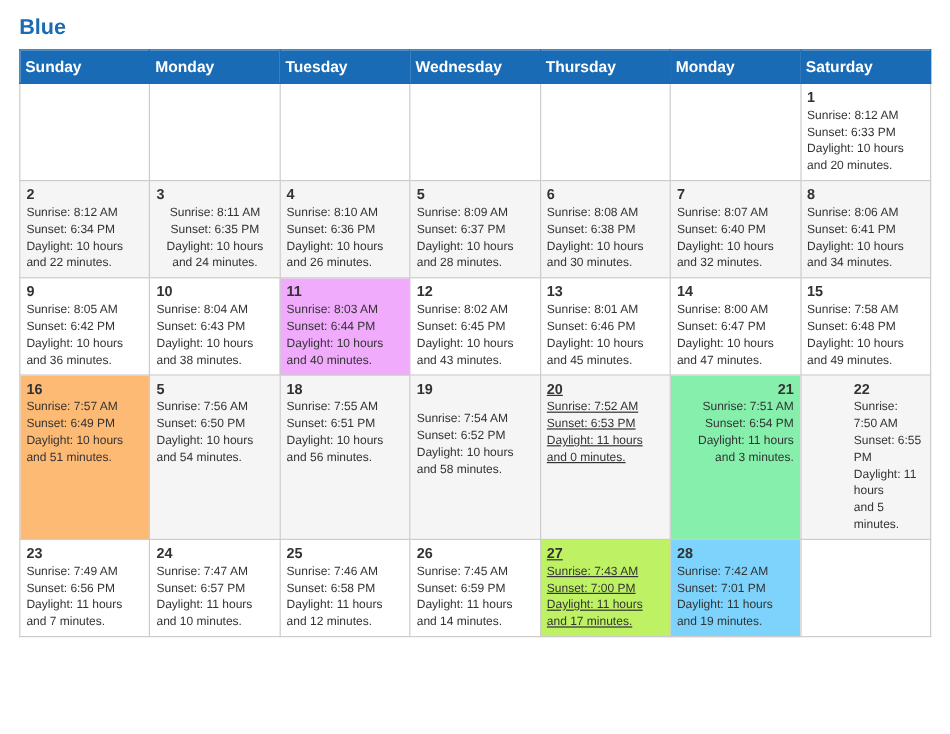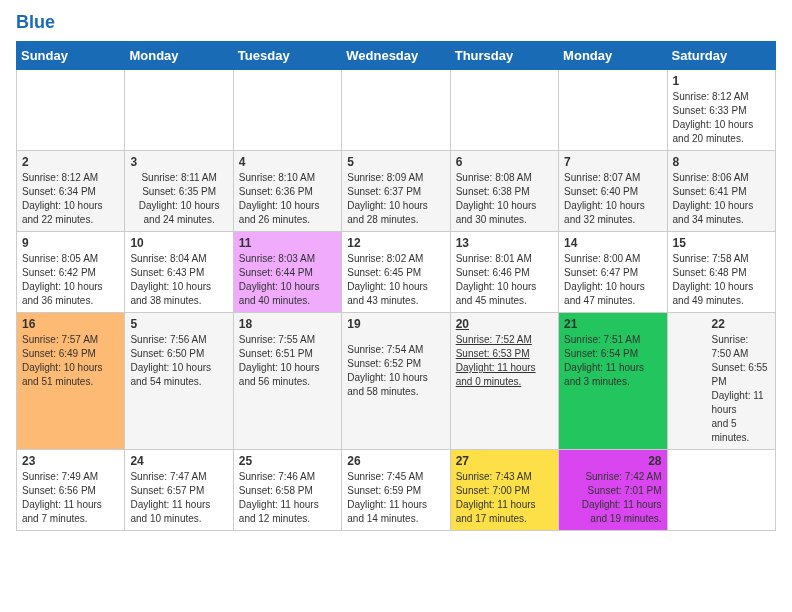--- a/index.html
+++ b/index.html
@@ -257,21 +257,21 @@
 Daylight: 10 hours
 and 58 minutes.</div>
         </td>
         <td style="background: rgb(245, 245, 245); text-decoration: underline;">
           <span class="day-num">20</span>
           <div class="cell-info" style="white-space: pre-line;">Sunrise: 7:52 AM
 Sunset: 6:53 PM
 Daylight: 11 hours
 and 0 minutes.</div>
         </td>
-        <td style="background: #22c55e;">
+        <td style="background: #86efac; text-align: right;">
           <span class="day-num">21</span>
           <div class="cell-info" style="white-space: pre-line;">Sunrise: 7:51 AM
 Sunset: 6:54 PM
 Daylight: 11 hours
 and 3 minutes.</div>
         </td>
         <td style="background: rgb(245, 245, 245); padding-left: 44px;">
           <span class="day-num">22</span>
           <div class="cell-info" style="white-space: pre-line;">Sunrise: 7:50 AM
 Sunset: 6:55 PM
@@ -301,28 +301,28 @@
 Daylight: 11 hours
 and 12 minutes.</div>
         </td>
         <td style="background: rgb(255, 255, 255);">
           <span class="day-num">26</span>
           <div class="cell-info" style="white-space: pre-line;">Sunrise: 7:45 AM
 Sunset: 6:59 PM
 Daylight: 11 hours
 and 14 minutes.</div>
         </td>
-        <td style="background: #fde047;">
+        <td style="background: #bef264; text-decoration: underline;">
           <span class="day-num">27</span>
           <div class="cell-info" style="white-space: pre-line;">Sunrise: 7:43 AM
 Sunset: 7:00 PM
 Daylight: 11 hours
 and 17 minutes.</div>
         </td>
-        <td style="background: #d946ef; text-align: right;">
+        <td style="background: #7dd3fc;">
           <span class="day-num">28</span>
           <div class="cell-info" style="white-space: pre-line;">Sunrise: 7:42 AM
 Sunset: 7:01 PM
 Daylight: 11 hours
 and 19 minutes.</div>
         </td>
         <td class="empty-cell" style="background: rgb(255, 255, 255);"></td>
       </tr>
     </tbody>
 </table>

